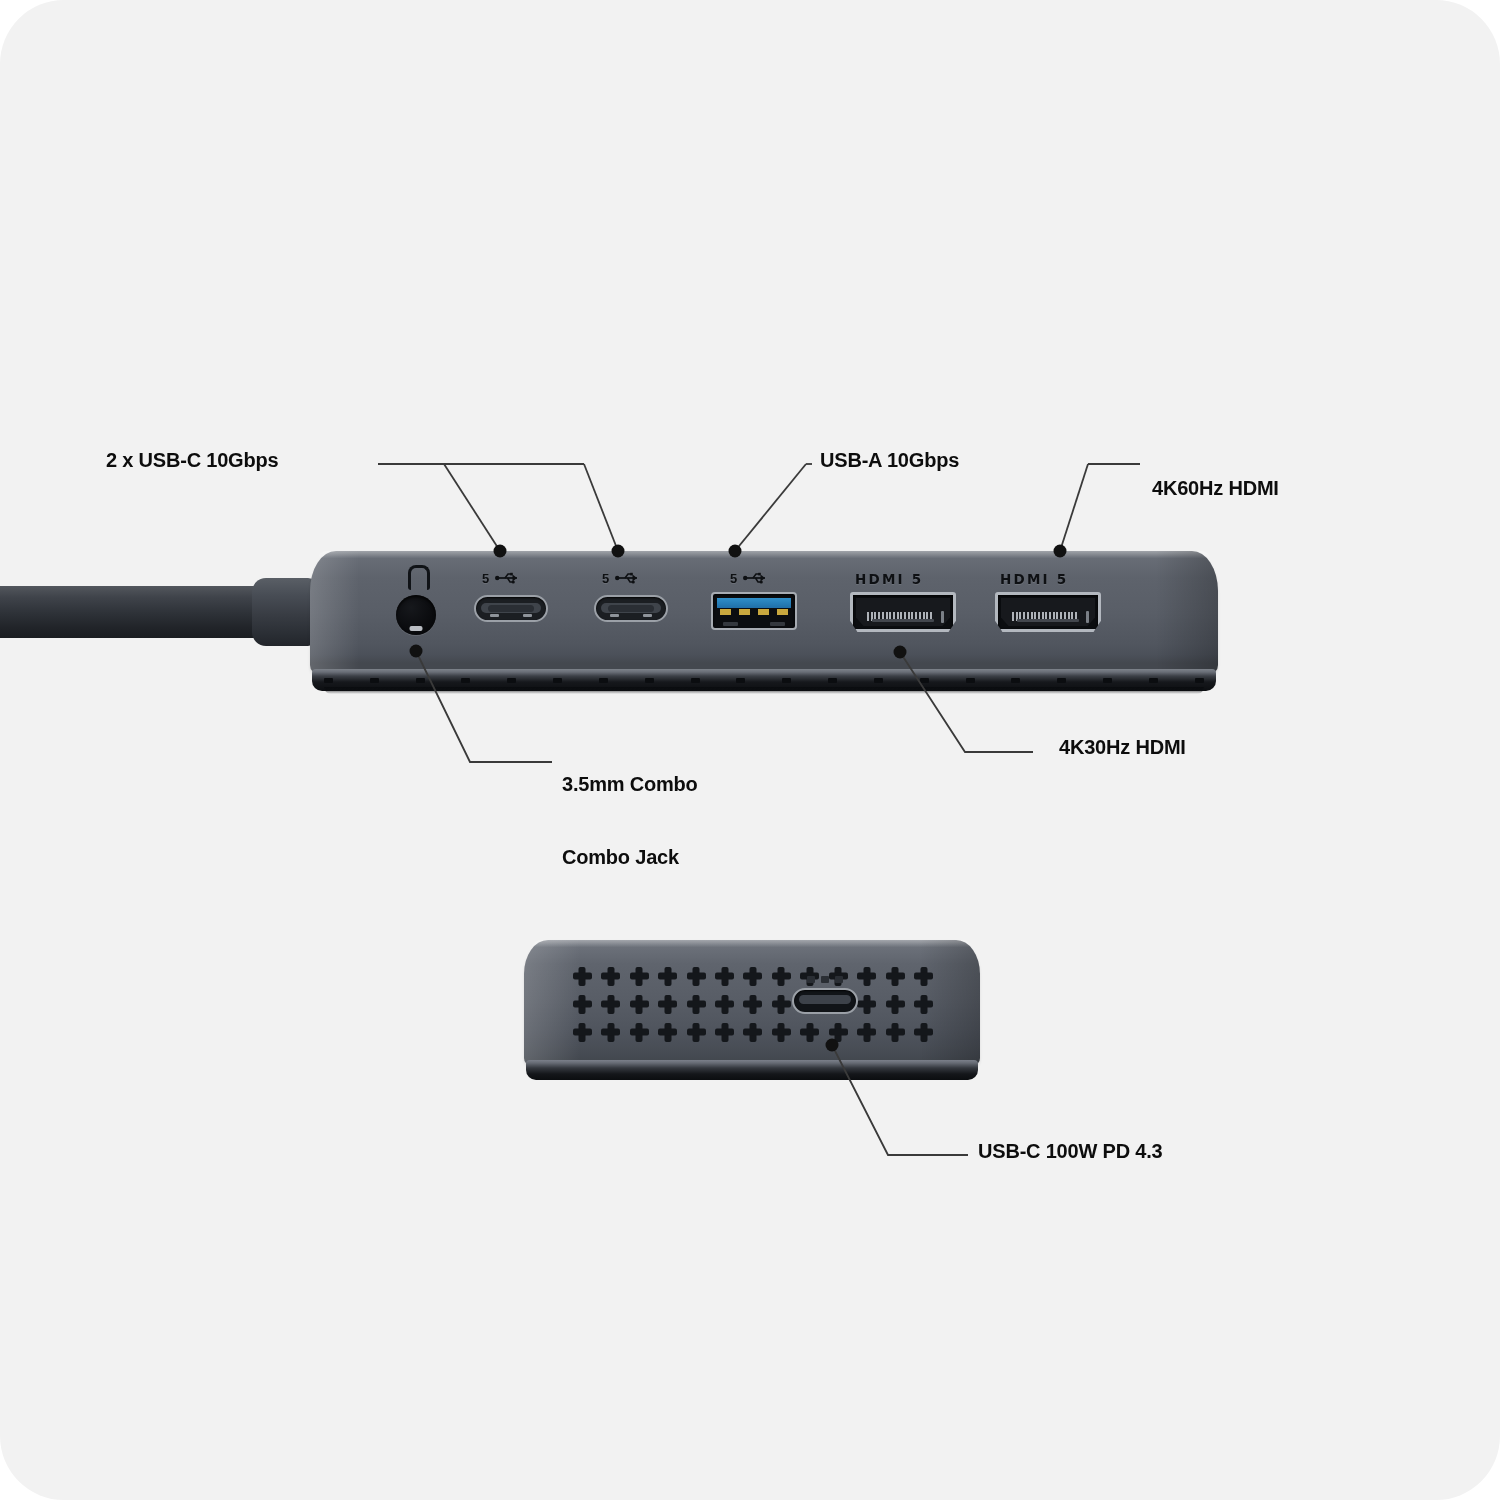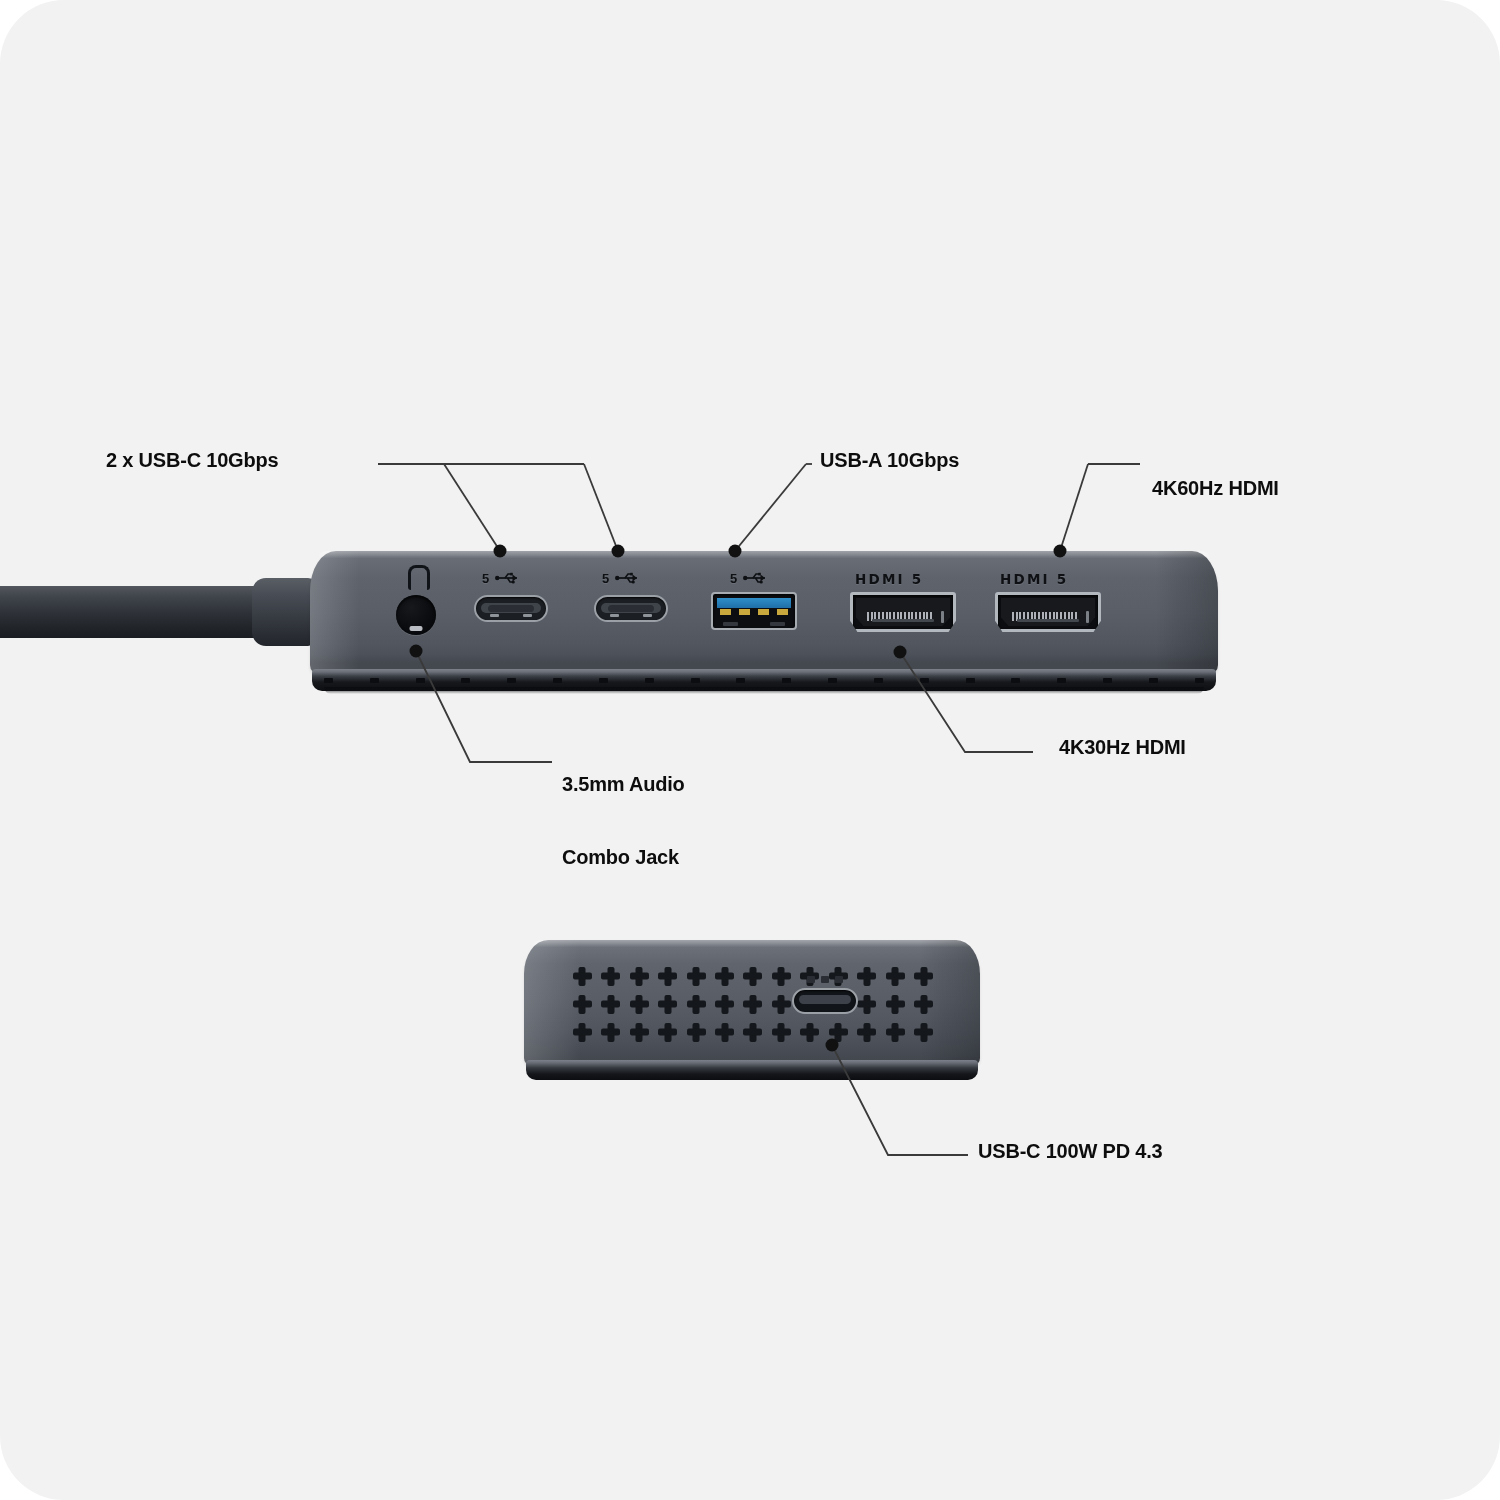--- a/index.html
+++ b/index.html
@@ -697,21 +697,21 @@
     </g>
   </svg>
 
   <div class="label" style="left:106px; top:448px;">2 x USB-C 10Gbps</div>
 
   <div class="label" style="left:820px; top:448px;">USB-A 10Gbps</div>
 
   <div class="label" style="left:1152px; top:476px;">4K60Hz HDMI</div>
 
   <div class="label" style="left:562px; top:723px;">
-    <div>3.5mm Audio</div>
+    <div>3.5mm Combo</div>
     <div>Combo Jack</div>
   </div>
 
   <div class="label" style="left:1059px; top:735px;">4K30Hz HDMI</div>
 
   <div class="label" style="left:978px; top:1139px;">USB-C 100W PD 4.3</div>
 
 </div>
 
 </body></html>

